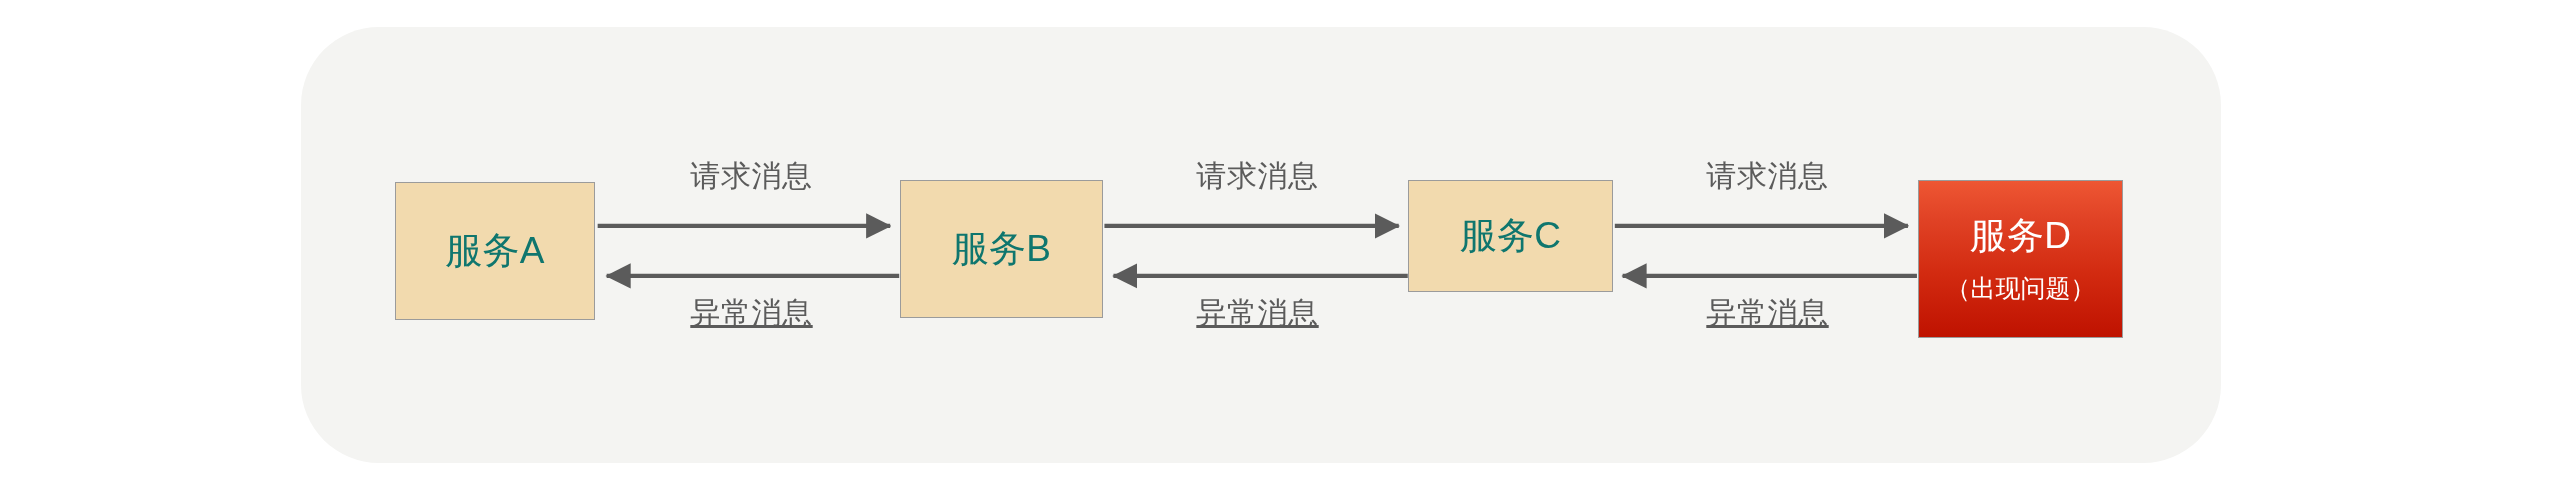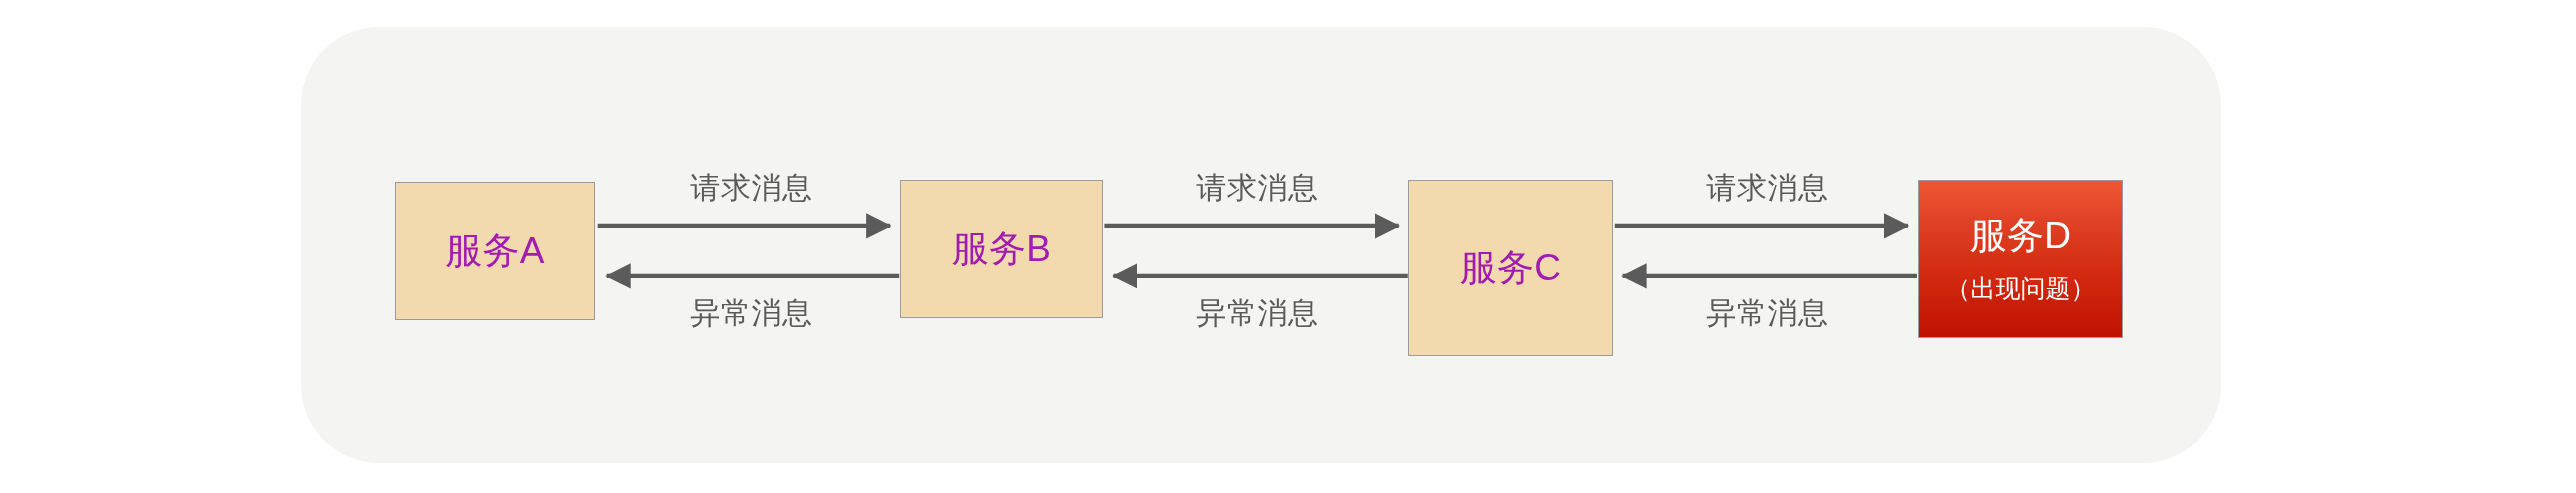--- a/index.html
+++ b/index.html
@@ -37,59 +37,59 @@
     line-height: 1.05;
   }
   .service-box.tan {
     background: #f2daae;
   }
   .service-box.error {
     background: linear-gradient(to bottom, #ee5633 0%, #e04225 25%, #d22a10 60%, #bf1200 100%);
   }
   .box-label {
     font-size: 37px;
-    color: #a21caf;
+    color: #0f766e;
     letter-spacing: 0.3px;
     white-space: nowrap;
   }
   .service-box.error .box-label {
     color: #ffffff;
   }
   .box-sublabel {
     font-size: 25px;
     color: #ffffff;
     white-space: nowrap;
     margin-top: 19px;
   }
 
   #box-a { left: 395px;  top: 182px; width: 200px; height: 138px; }
   #box-b { left: 900px; top: 180px; width: 203px; height: 138px; }
-  #box-c { left: 1408px; top: 180px; width: 205px; height: 176px; }
+  #box-c { left: 1408px; top: 180px; width: 205px; height: 112px; }
   #box-d { left: 1918px; top: 180px; width: 205px; height: 158px; }
 
   
   .connector {
     position: absolute;
     top: 0;
     height: 494px;
     pointer-events: none;
   }
   .connector svg { display: block; overflow: visible; }
 
   
   .edge-label {
     position: absolute;
     font-size: 30px;
     color: #5b5b5b;
     white-space: nowrap;
     text-align: center;
     letter-spacing: 0.6px;
   }
-  .edge-label.request { top: 168px; }
-  .edge-label.exception { top: 293px; }
+  .edge-label.request { top: 156px; }
+  .edge-label.exception { top: 293px; text-decoration: underline; }
 
   .lbl-1 { left: 607px; width: 289px; }
   .lbl-2 { left: 1113px; width: 289px; }
   .lbl-3 { left: 1623px; width: 289px; }
 </style>
 </head>
 <body>
 
 <div id="diagram-panel"></div>
 

